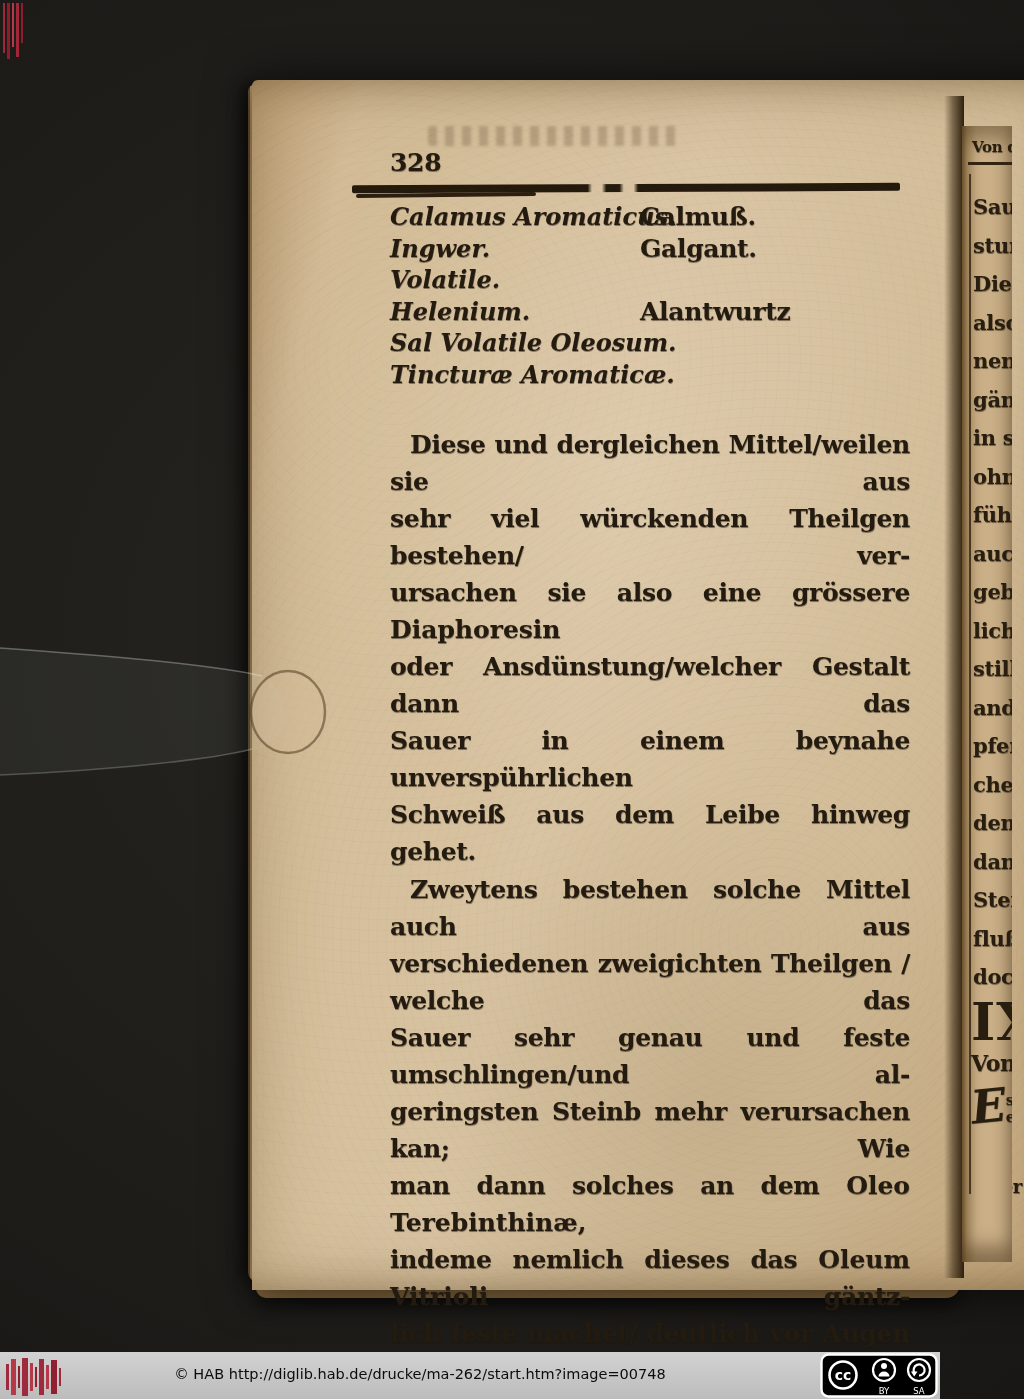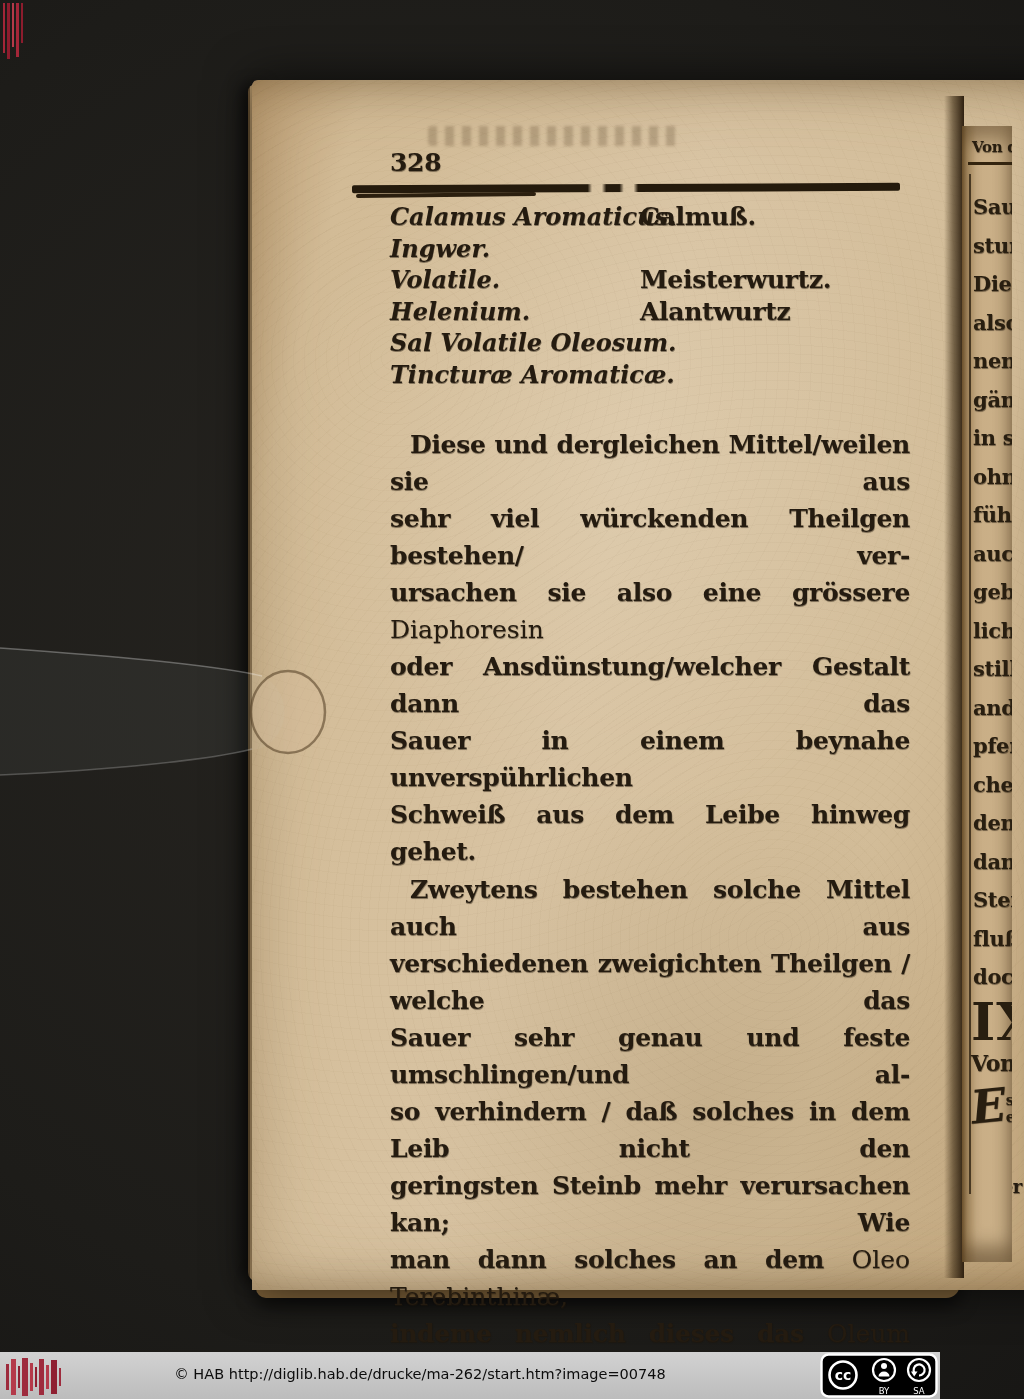--- a/index.html
+++ b/index.html
@@ -46,21 +46,21 @@
   .strip-lines div{height:38.5px;line-height:38.5px;font-size:21px;font-weight:700;white-space:nowrap;letter-spacing:-0.3px;}
   .strip-chapter{position:absolute;left:9px;top:870px;width:120px;}
   .strip-numeral{font-size:52px;font-weight:700;letter-spacing:1px;line-height:52px;font-family:"DejaVu Serif",serif;}
   .strip-word{font-size:22px;font-weight:700;margin-top:2px;}
   .strip-init{margin-top:10px;display:flex;}
   .strip-init .ornate{font-size:46px;font-weight:700;font-style:italic;line-height:40px;transform:rotate(-6deg);}
   .strip-init .frag{font-size:15px;font-weight:700;line-height:17px;padding-top:6px;}
   
   .fraktur{font-family:"DejaVu Serif",serif;font-weight:700;letter-spacing:-0.3px;
     text-shadow:0.4px 0.5px 0.7px rgba(32,22,10,0.5);}
-  .antiqua{font-family:"DejaVu Serif",serif;font-weight:400;letter-spacing:0;}
+  .antiqua{font-family:"DejaVu Serif",serif;font-weight:700;letter-spacing:0;}
   .header-row{position:absolute;left:138px;top:68px;width:520px;height:30px;}
   .folio{position:absolute;left:0;top:0;font-size:25px;}
   .running-title{position:absolute;left:130px;top:0;width:330px;text-align:center;font-size:25px;white-space:nowrap;}
   .ghost{position:absolute;left:176px;top:46px;width:250px;height:20px;filter:blur(1.4px);opacity:.5;
     background:repeating-linear-gradient(90deg,rgba(86,66,40,0.5) 0 9px,rgba(86,66,40,0) 9px 17px);
     border-radius:4px;}
   .header-rule{position:absolute;left:100px;top:104px;width:548px;height:8px;
     background:linear-gradient(90deg,#241a0c 0%,#241a0c 43%,rgba(36,26,12,0) 43.8%,rgba(36,26,12,0) 45.6%,#241a0c 46.4%,#241a0c 48.8%,rgba(36,26,12,0) 49.6%,rgba(36,26,12,0) 51.4%,#241a0c 52.2%,#241a0c 100%);
     border-radius:2px;transform:rotate(-0.25deg);}
   .header-rule2{position:absolute;left:104px;top:113px;width:180px;height:4px;background:#2b1f0f;border-radius:2px;transform:rotate(-0.6deg);}
@@ -109,24 +109,24 @@
     <div class="header-rule"></div>
     <div class="header-rule2"></div>
 
     <div class="vocab" id="vocab">
         <div class="row">
           <span class="lat">Calamus Aromaticus.</span>
           <span class="ger fraktur">Calmuß.</span>
         </div>
         <div class="row">
           <span class="lat">Ingwer.</span>
+          <span class="ger fraktur">Galgant.</span>
         </div>
         <div class="row">
           <span class="lat">Volatile.</span>
-          <span class="ger fraktur">Meisterwurtz.</span>
         </div>
         <div class="row">
           <span class="lat">Helenium.</span>
           <span class="ger fraktur">Alantwurtz</span>
         </div>
         <div class="row">
           <span class="lat">Sal Volatile Oleosum.</span>
           <span class="ger fraktur"></span>
         </div>
         <div class="row">
@@ -141,21 +141,20 @@
           <span class="tline fraktur"><span>sehr viel würckenden Theilgen bestehen/ ver-</span></span>
           <span class="tline fraktur"><span>ursachen sie also eine grössere </span><span class="antiqua">Diaphoresin</span></span>
           <span class="tline fraktur"><span>oder Ansdünstung/welcher Gestalt dann das</span></span>
           <span class="tline fraktur"><span>Sauer in einem beynahe unverspührlichen</span></span>
           <span class="tline fraktur noj"><span>Schweiß aus dem Leibe hinweg gehet.</span></span>
         </div>
         <div class="para">
           <span class="tline fraktur indent"><span>Zweytens bestehen solche Mittel auch aus</span></span>
           <span class="tline fraktur"><span>verschiedenen zweigichten Theilgen / welche das</span></span>
           <span class="tline fraktur"><span>Sauer sehr genau und feste umschlingen/und al-</span></span>
-          <span class="tline fraktur"><span>so verhindern / daß solches in dem Leib nicht den</span></span>
           <span class="tline fraktur"><span>geringsten Steinb mehr verursachen kan; Wie</span></span>
           <span class="tline fraktur"><span>man dann solches an dem </span><span class="antiqua">Oleo Terebinthinæ,</span></span>
           <span class="tline fraktur"><span>indeme nemlich dieses das </span><span class="antiqua">Oleum Vitrioli</span><span> gäntz-</span></span>
           <span class="tline fraktur noj"><span>lich feste machet/ deutlich vor Augen hat.</span></span>
         </div>
       </div>
 
     <div class="catchword fraktur">Sauer</div>
   </div>
 

